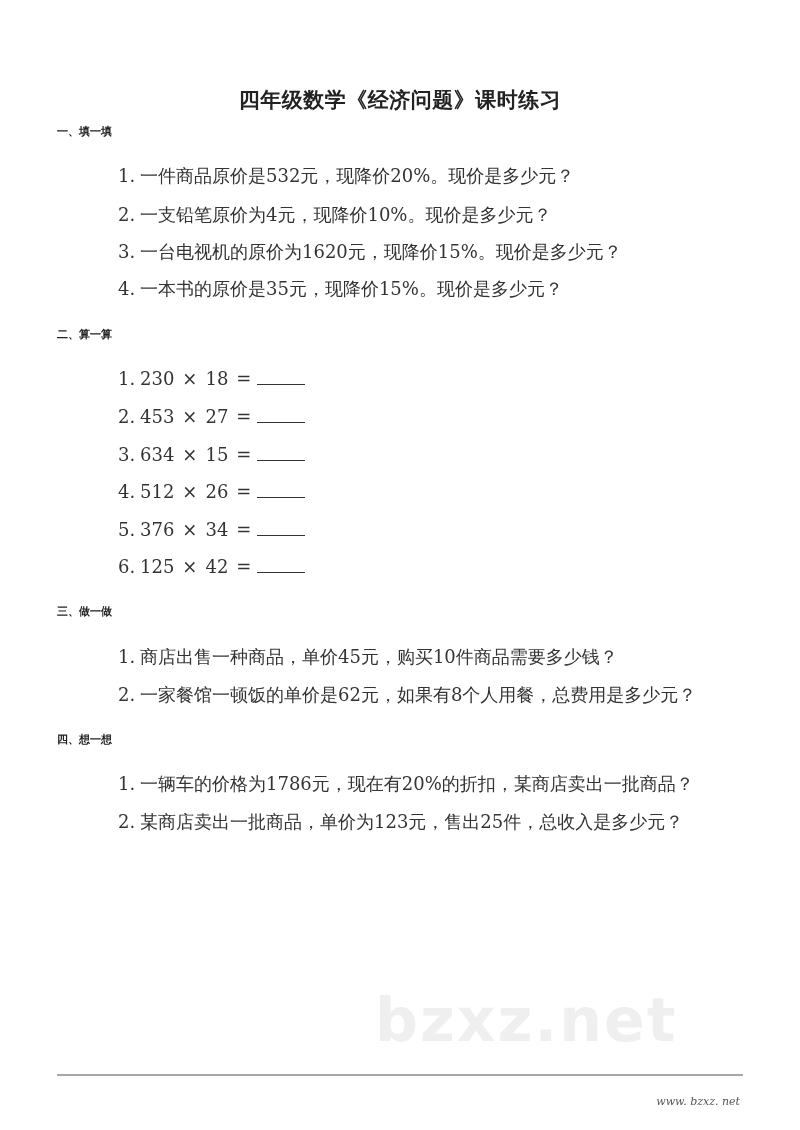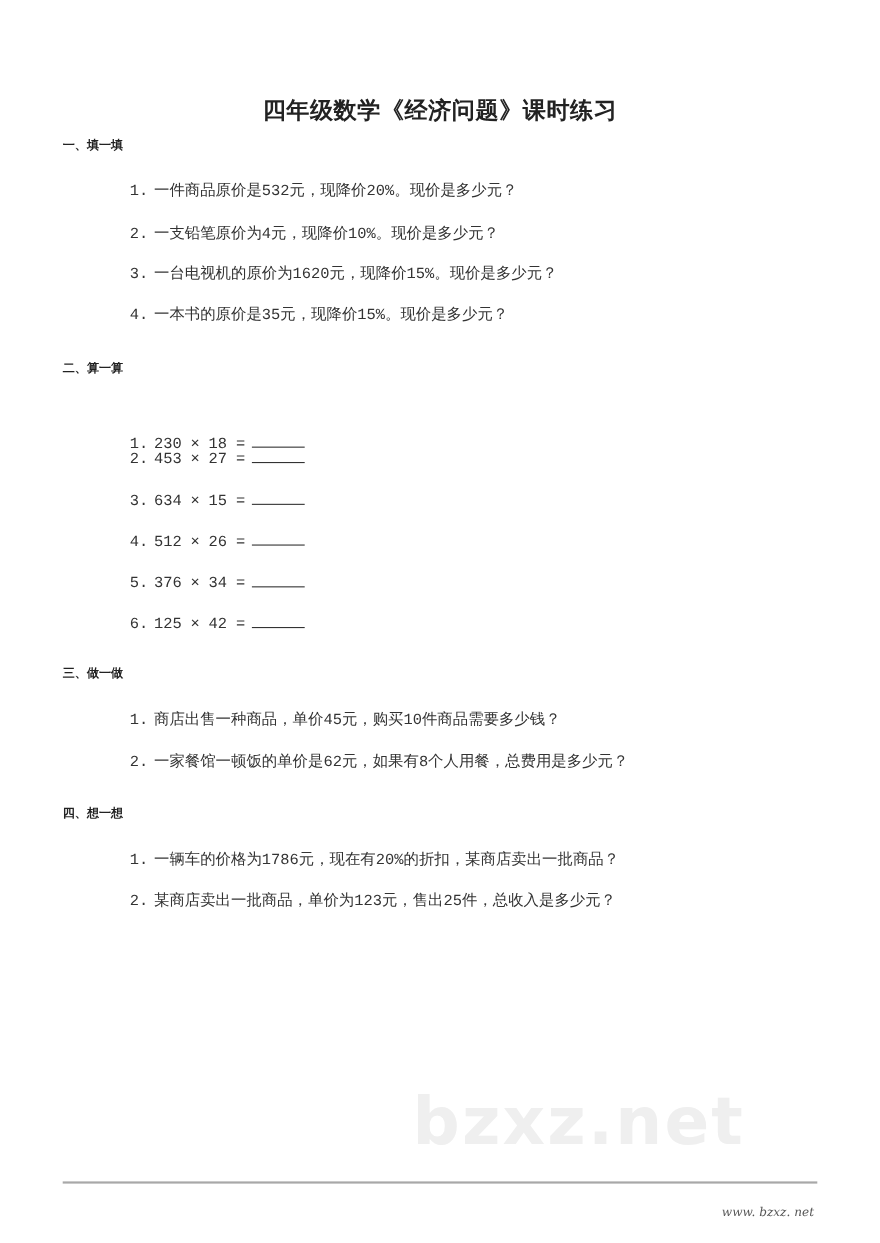--- a/index.html
+++ b/index.html
@@ -9,21 +9,21 @@
     color: #2b2b2b;
   }
   .title {
     position: absolute; top: 62px; left: 0; width: 800px; text-align: center;
     font-size: 21px; font-weight: bold; color: #222; letter-spacing: 0.5px; margin-top: 24px;
   }
   .section-heading {
     position: absolute; left: 57px; font-size: 11px; font-weight: bold; color: #222;
   }
   .item {
-    position: absolute; left: 118px; font-size: 14px; color: #333; white-space: nowrap; font-family: Liberation Mono, monospace;
+    position: absolute; left: 118px; font-size: 18px; color: #333; white-space: nowrap;
   }
   .item .num { display: inline-block; width: 22px; }
   .calc .blank {
     display: inline-block; width: 48px; border-bottom: 1px solid #333; height: 14px;
     vertical-align: baseline; margin-left: 6px;
   }
   .calc span.tok { margin-right: 8px; }
   .watermark {
     position: absolute; left: 375px; top: 985px; font-family: "DejaVu Sans", sans-serif;
     font-size: 60px; font-weight: bold; color: #efefef; letter-spacing: 2px;
@@ -50,21 +50,21 @@
   <span class="num">2.</span><span>一支铅笔原价为4元，现降价10%。现价是多少元？</span>
 </div>
 <div class="item" style="top:240px;">
   <span class="num">3.</span><span>一台电视机的原价为1620元，现降价15%。现价是多少元？</span>
 </div>
 <div class="item" style="top:277px;">
   <span class="num">4.</span><span>一本书的原价是35元，现降价15%。现价是多少元？</span>
 </div>
 
 <div class="section-heading" style="top:327px;">二、算一算</div>
-<div class="item calc" style="top:368px;margin-top:24px;">
+<div class="item calc" style="top:368px;">
   <span class="num">1.</span><span class="tok">230</span><span class="tok">×</span><span class="tok">18</span><span>=</span><span class="blank"></span>
 </div>
 <div class="item calc" style="top:406px;">
   <span class="num">2.</span><span class="tok">453</span><span class="tok">×</span><span class="tok">27</span><span>=</span><span class="blank"></span>
 </div>
 <div class="item calc" style="top:444px;">
   <span class="num">3.</span><span class="tok">634</span><span class="tok">×</span><span class="tok">15</span><span>=</span><span class="blank"></span>
 </div>
 <div class="item calc" style="top:481px;">
   <span class="num">4.</span><span class="tok">512</span><span class="tok">×</span><span class="tok">26</span><span>=</span><span class="blank"></span>

